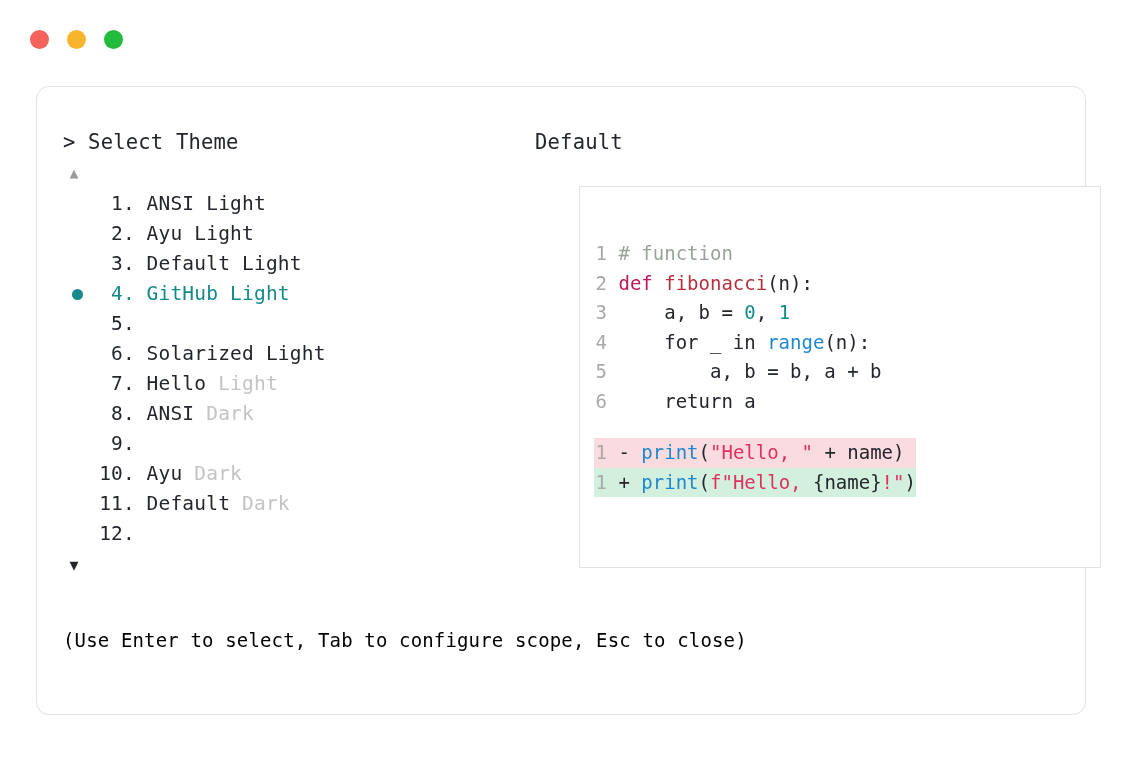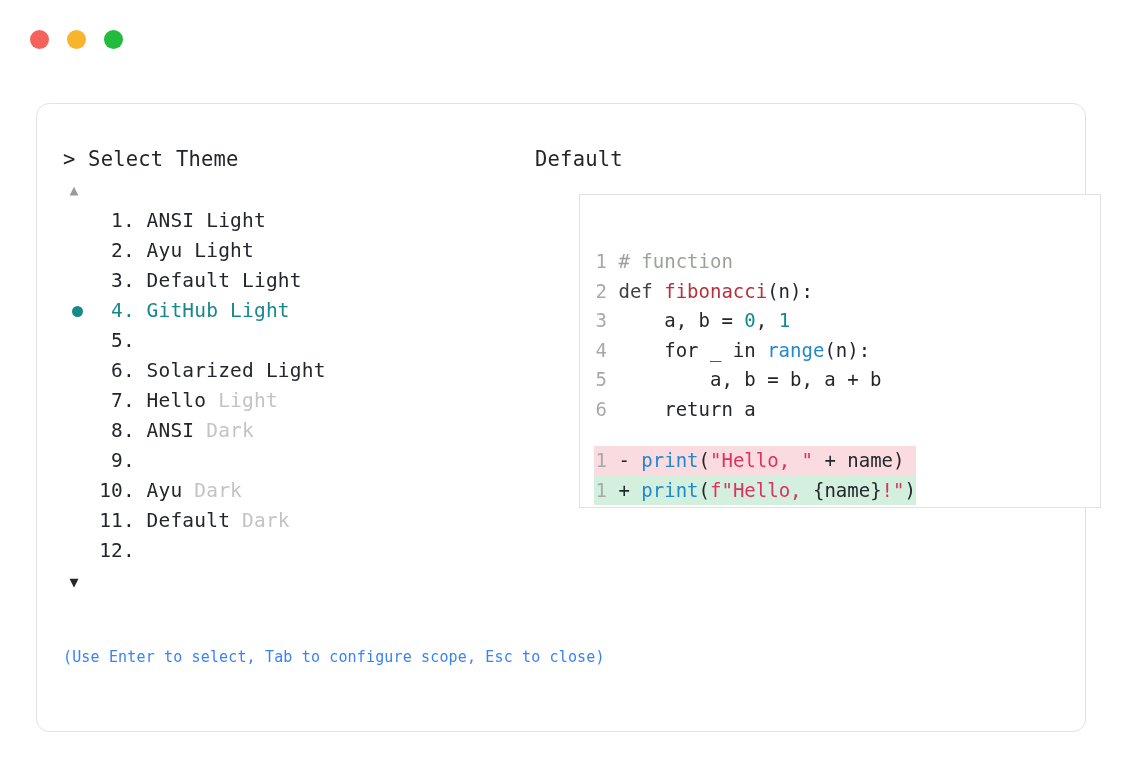--- a/index.html
+++ b/index.html
@@ -36,21 +36,20 @@
   .card {
     position: absolute;
     left: 36px;
     top: 86px;
     width: 1050px;
     height: 629px;
     border: 1.5px solid #e2e2e2;
     border-radius: 13px;
     box-sizing: border-box;
     background: #fff;
-    margin-top: 17px;
   }
 
   
   .panes {
     position: absolute;
     left: 0;
     top: 0;
     width: 100%;
     height: 100%;
   }
@@ -128,23 +127,23 @@
   }
   .theme-row.selected .idx,
   .theme-row.selected .label,
   .theme-row.selected .suffix { color: #16898a; }
   .suffix.dim { color: #c3c3c3; }
 
   
   .preview-box {
     position: absolute;
     left: 44px;
-    top: 48px;
+    top: 57px;
     width: 522px;
-    height: 314px;
+    height: 382px;
     border: 1.5px solid #e2e2e2;
     box-sizing: border-box;
     background: #fff;
   }
   .code {
     position: absolute;
     left: 14px;
     top: 52px;
     font-size: 19px;
     line-height: 29.5px;
@@ -154,38 +153,38 @@
   .ln {
     color: #a9a9a9;
     display: inline-block;
     width: 13px;
     text-align: right;
   }
   .code-gap { height: 22px; }
 
   .tok-plain   { color: #23262b; }
   .tok-comment { color: #9aa39a; }
-  .tok-kw      { color: #404040; }
+  .tok-kw      { color: #be185d; }
   .tok-fn      { color: #b5303b; }
   .tok-builtin { color: #2188cc; }
   .tok-num     { color: #0f8a8a; }
   .tok-str     { color: #e0305e; }
 
   .diff-del { background: #fadce0; }
   .diff-add { background: #d3f0de; }
   .diff-sign { color: #23262b; }
 
   
   .hint {
     position: absolute;
     left: 26px;
     top: 540px;
-    font-size: 15px;
+    font-size: 19px;
     line-height: 26px;
-    color: #3b82f6;
+    color: #000000;
     letter-spacing: 0.15px;
     white-space: pre;
   }
 </style>
 </head>
 <body>
 
 <div class="titlebar">
   <span class="dot" style="background: rgb(244, 98, 92);"></span>
   <span class="dot" style="background: rgb(247, 180, 44);"></span>

